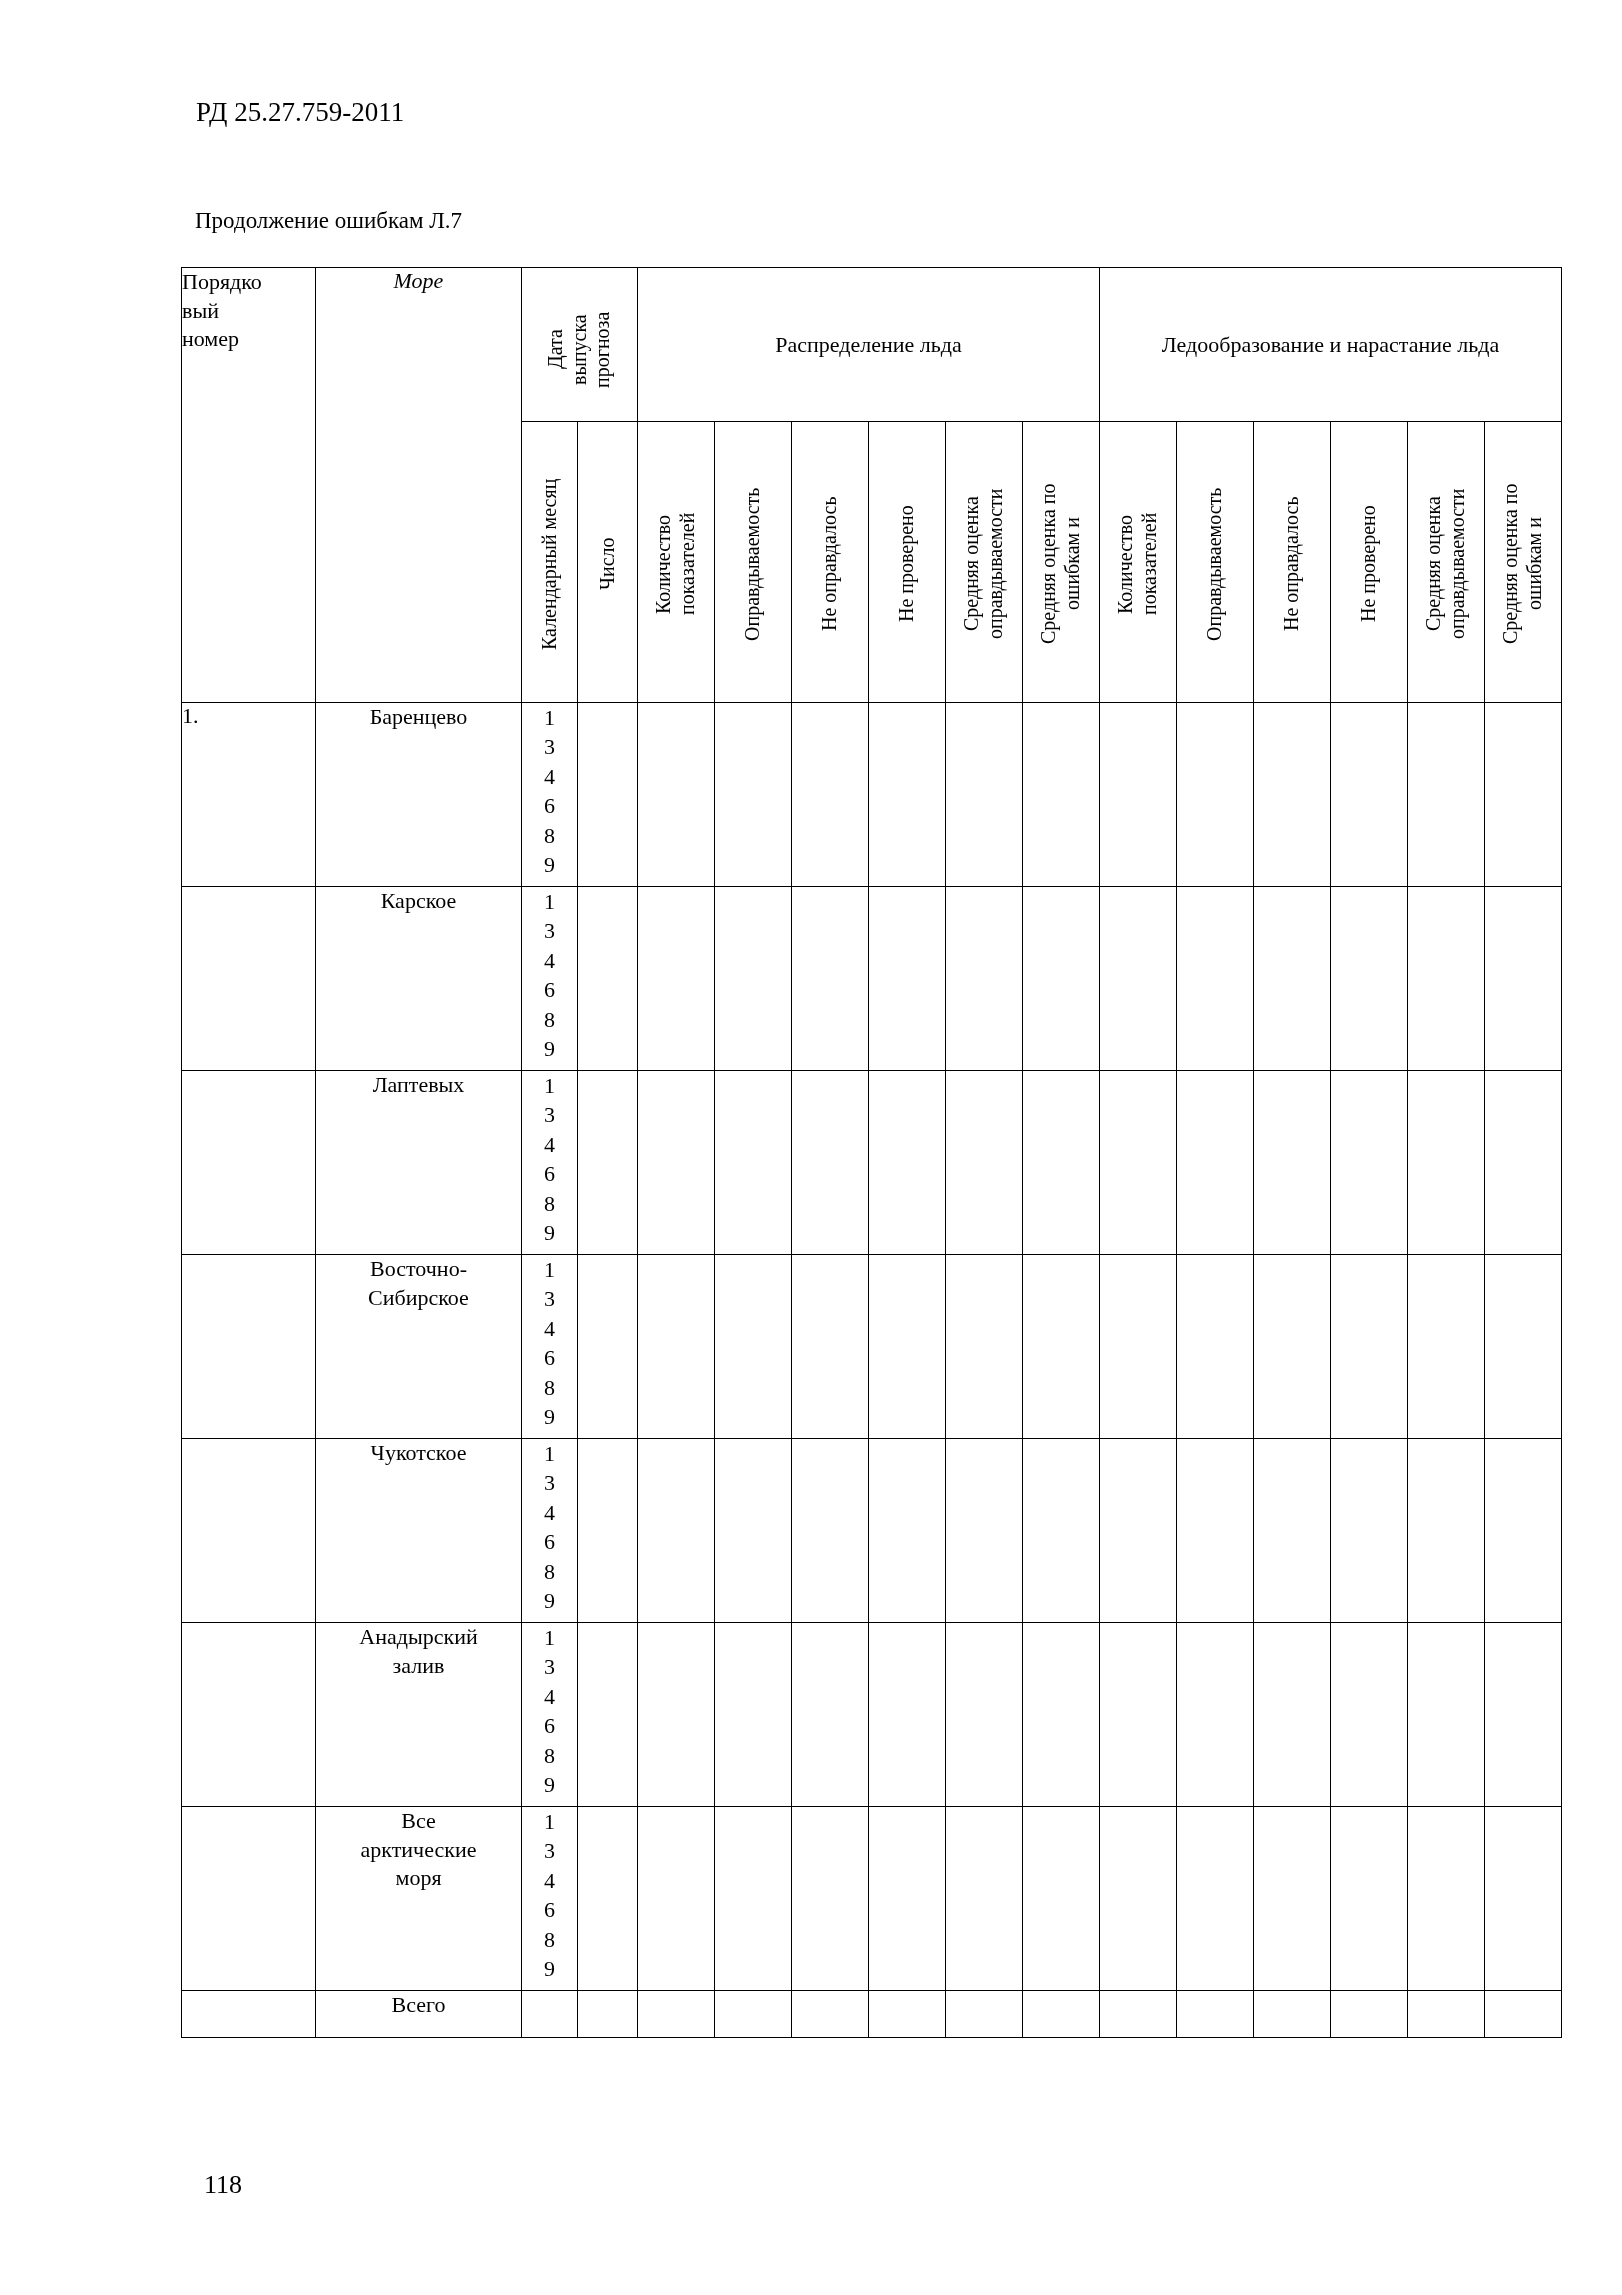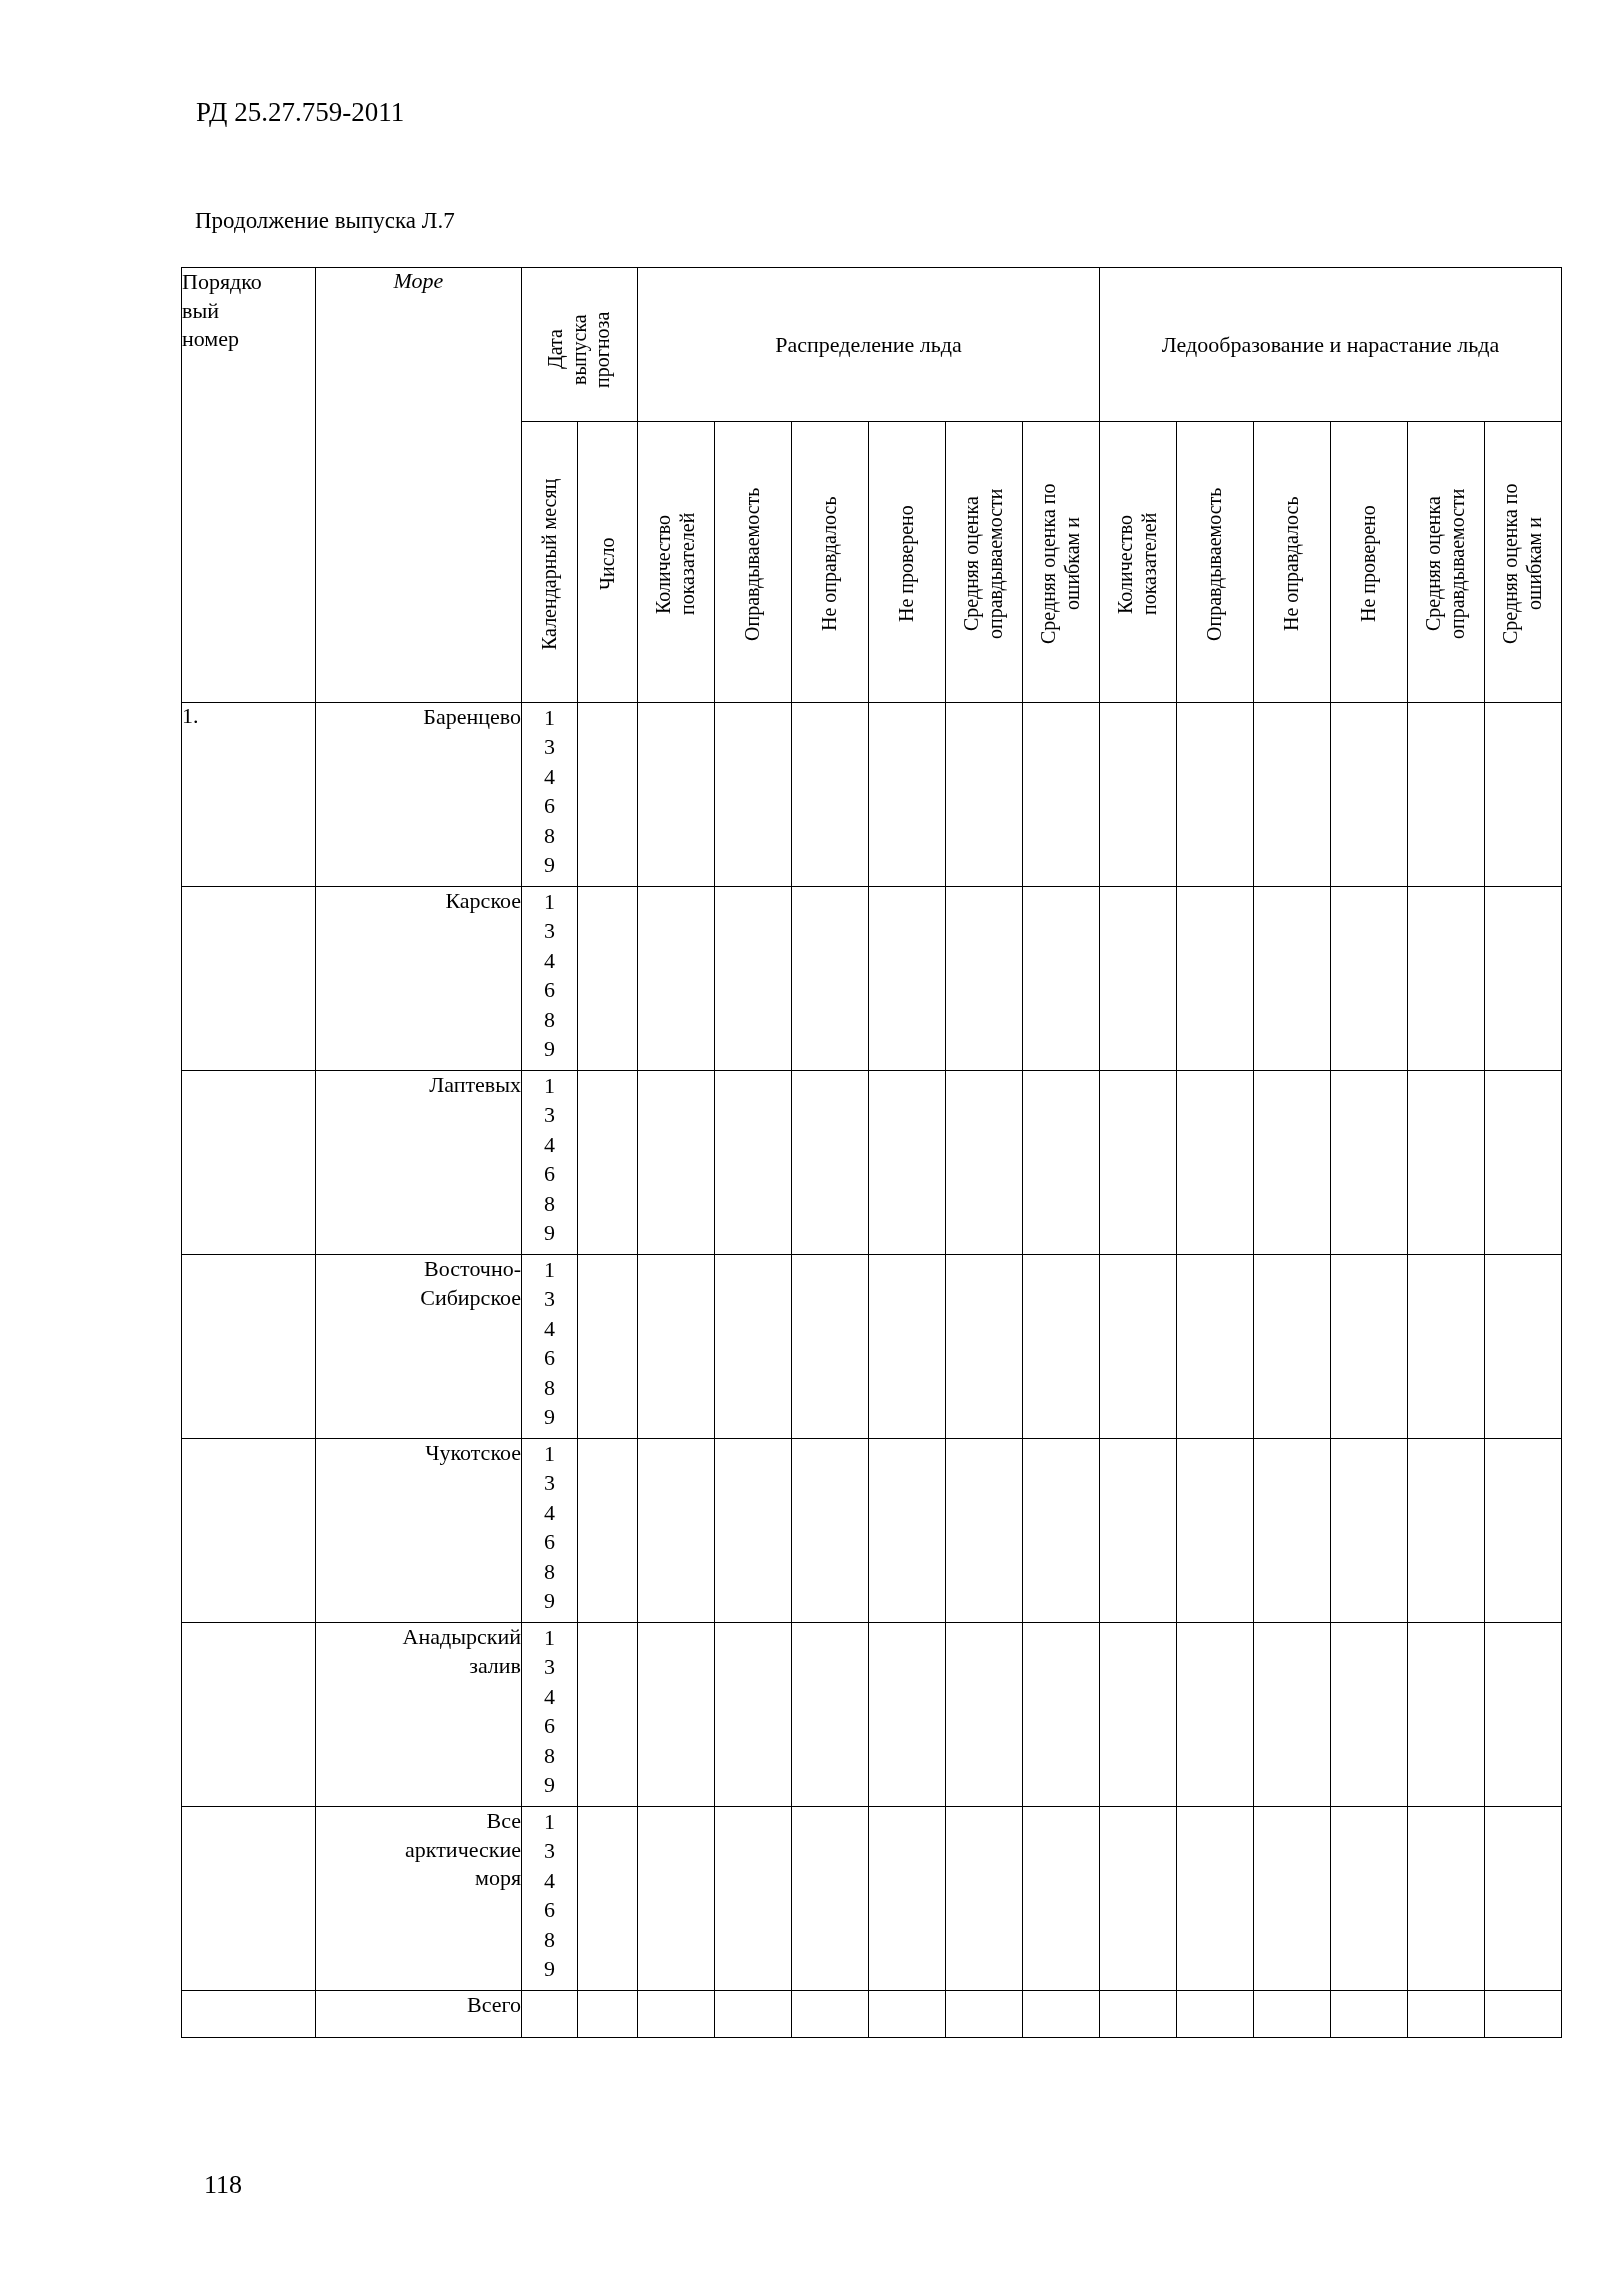--- a/index.html
+++ b/index.html
@@ -33,32 +33,32 @@
     writing-mode: vertical-rl;
     transform: rotate(180deg);
     line-height: 1.18;
     font-size: 20px;
     white-space: pre-line;
   }
   .v1 { height: 131px; }
   .v2 { height: 264px; }
 
   td.num    { vertical-align: top; text-align: left; padding: 5.2px 0 0 14.4px; }
-  td.sea    { vertical-align: top; text-align: right; padding: 3.9px 3.9px 0 7.9px; line-height: 1.3; margin-top: 20px; }
+  td.sea    { vertical-align: top; text-align: center; padding: 3.9px 3.9px 0 7.9px; line-height: 1.3; margin-top: 20px; }
   td.months { vertical-align: top; text-align: center; line-height: 29.4px; padding-top: 1.3px; }
 
   .pre { white-space: pre-line; }
 </style>
 </head>
 <body>
 
 <div class="page">
 
   <div class="doc-code">РД 25.27.759-2011</div>
-  <div class="caption">Продолжение выпуска Л.7</div>
+  <div class="caption">Продолжение ошибкам Л.7</div>
 
   <table class="main">
     <colgroup>
       <col style="width:134px">
         <col style="width:206px">
         <col style="width:56px">
         <col style="width:60px">
       <col style="width:77px">
         <col style="width:77px">
         <col style="width:77px">

